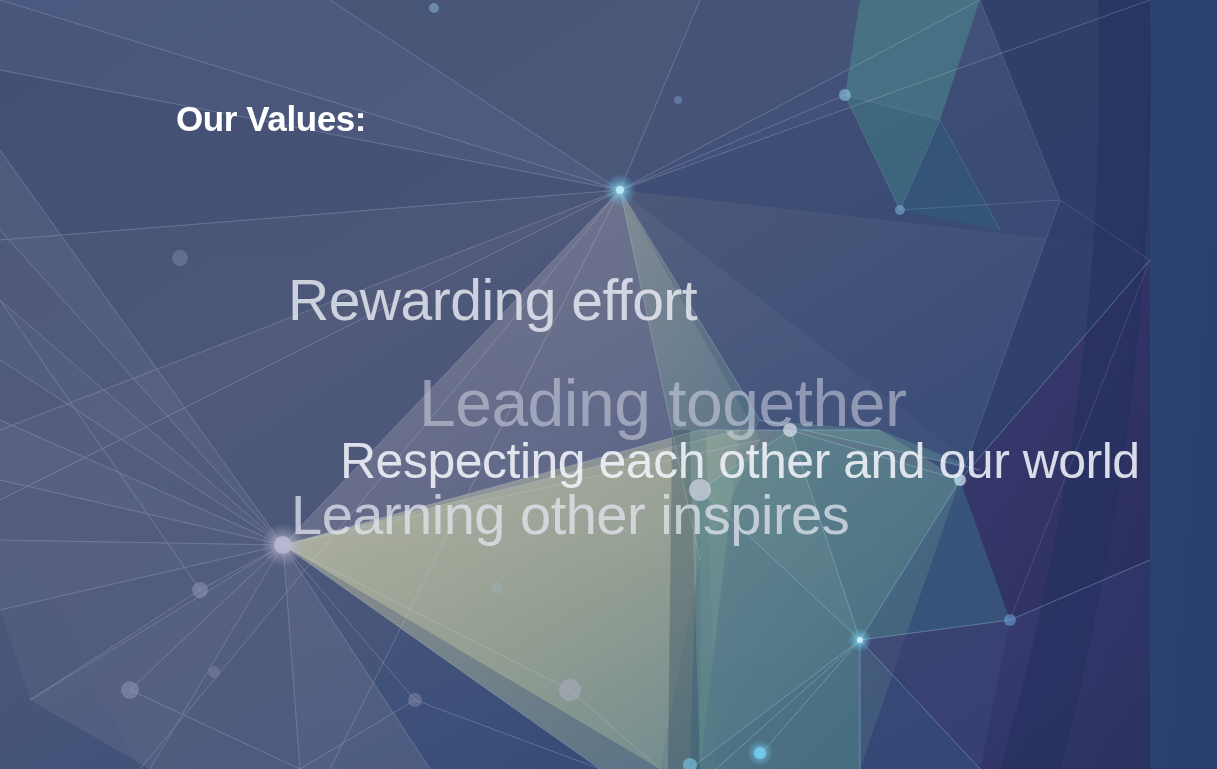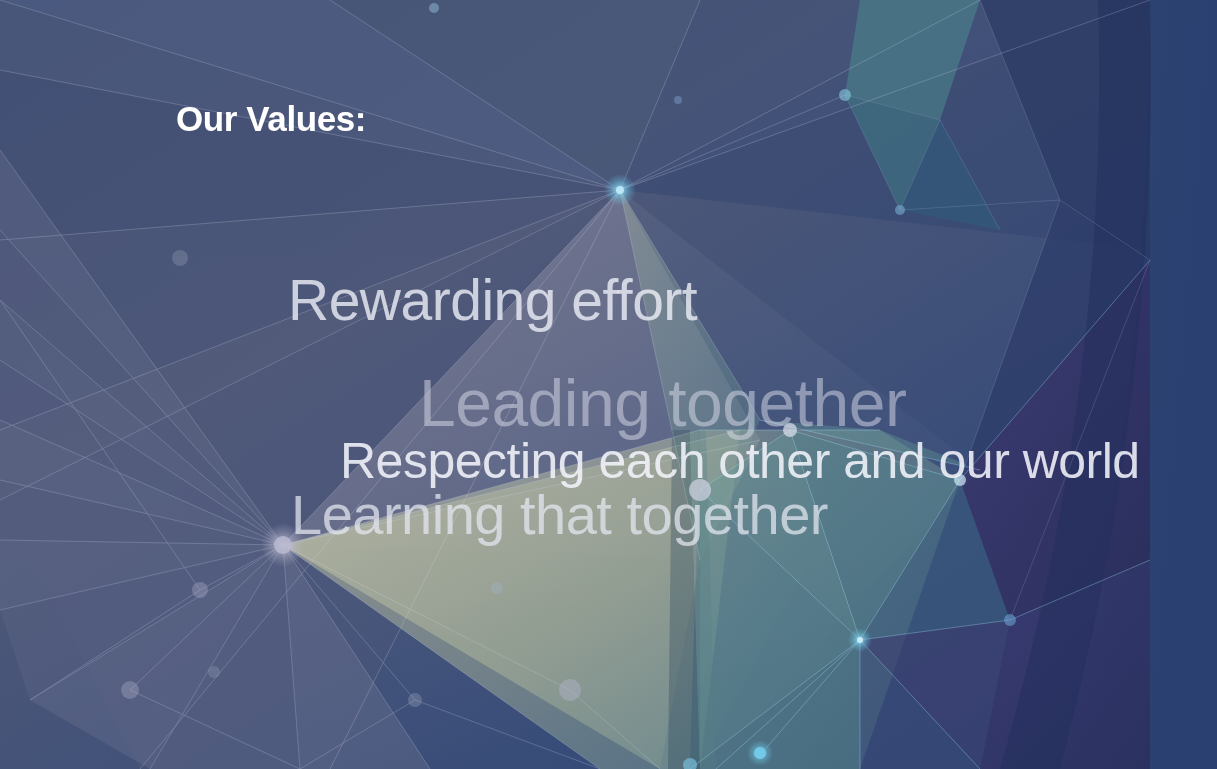--- a/index.html
+++ b/index.html
@@ -322,16 +322,16 @@
   <div id="text-layer">
     <div id="eyebrow">Our Values:</div>
 
 
     <div class="vline" id="line-1">Rewarding effort</div>
 
     <div class="vline" id="line-2">Leading together</div>
 
     <div class="vline" id="line-3">Respecting each other and our world</div>
 
-    <div class="vline" id="line-4">Learning that together</div>
+    <div class="vline" id="line-4">Learning other inspires</div>
   </div>
 
 </div>
 
 </body></html>

